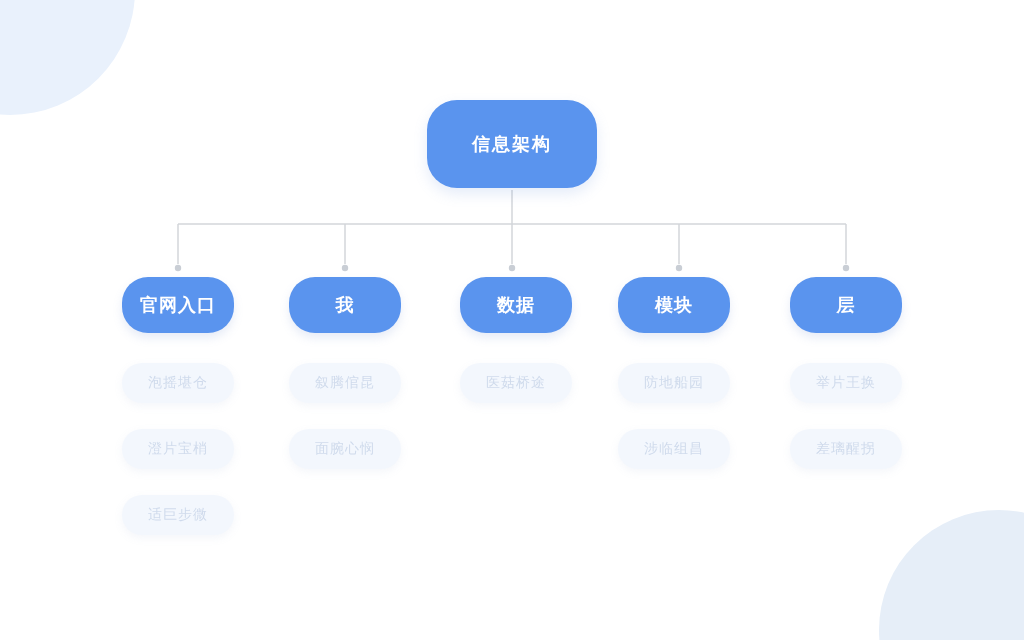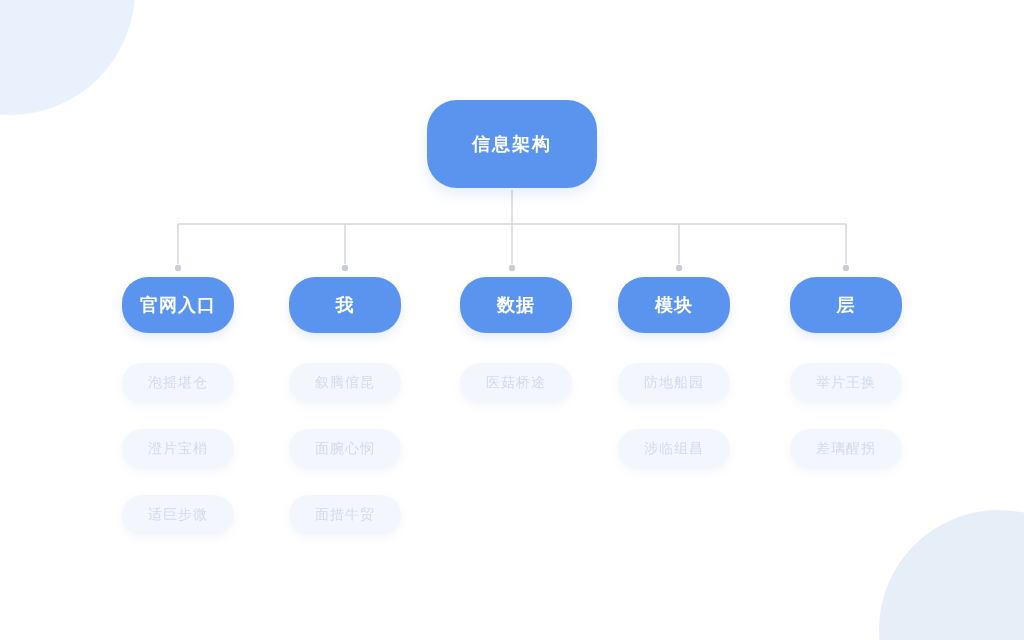--- a/index.html
+++ b/index.html
@@ -72,23 +72,20 @@
   <div class="col c2">
     <div class="bnode">
       <span class="bnode-label">我</span>
     </div>
     <div class="gnode">
       <span class="gnode-label">叙腾倌昆</span>
     </div>
     <div class="gnode">
       <span class="gnode-label">面腕心悯</span>
     </div>
-    <div class="gnode">
-      <span class="gnode-label">面措牛贸</span>
-    </div>
   </div>
 
   <div class="col c3">
     <div class="bnode">
       <span class="bnode-label">数据</span>
     </div>
     <div class="gnode">
       <span class="gnode-label">医菇桥途</span>
     </div>
   </div>

